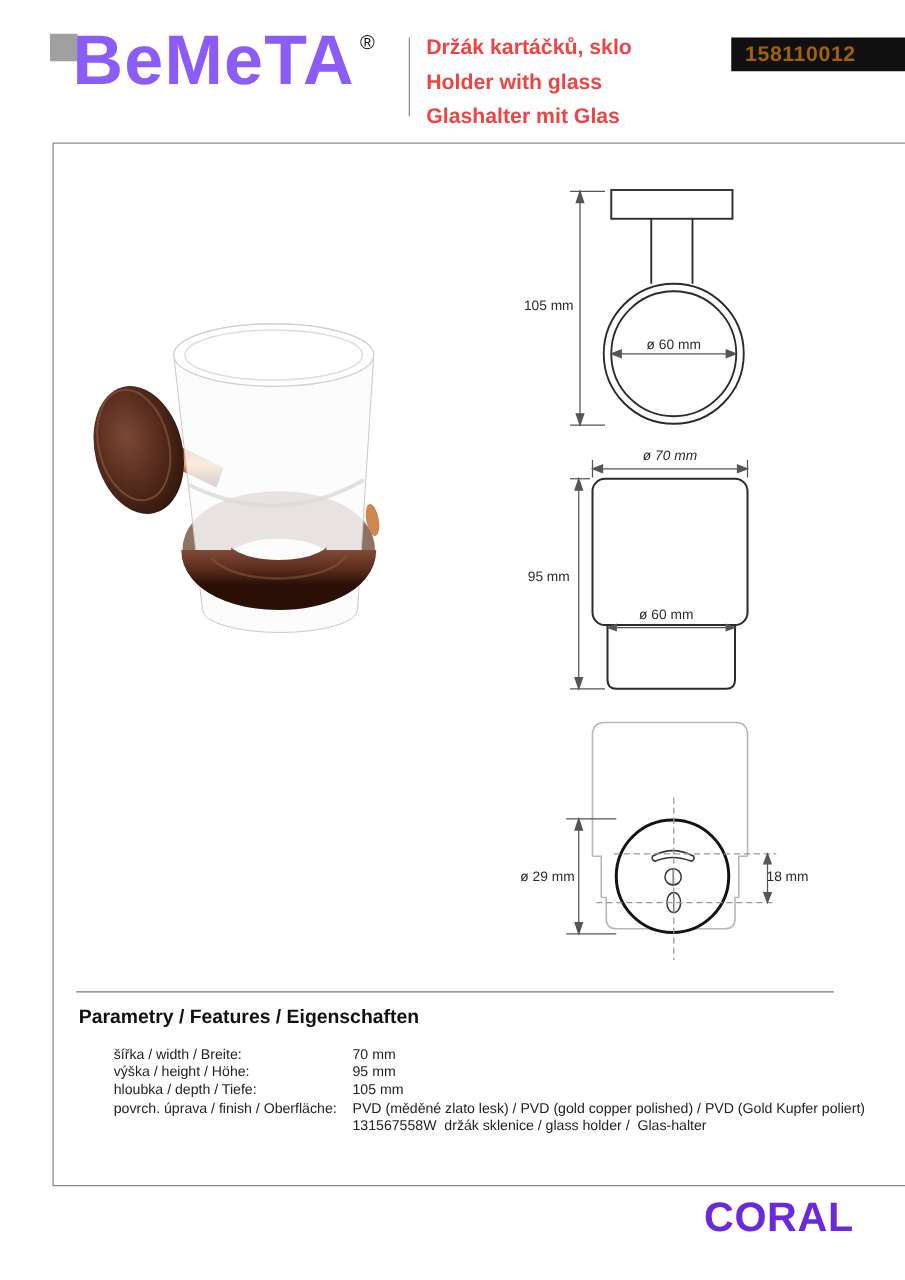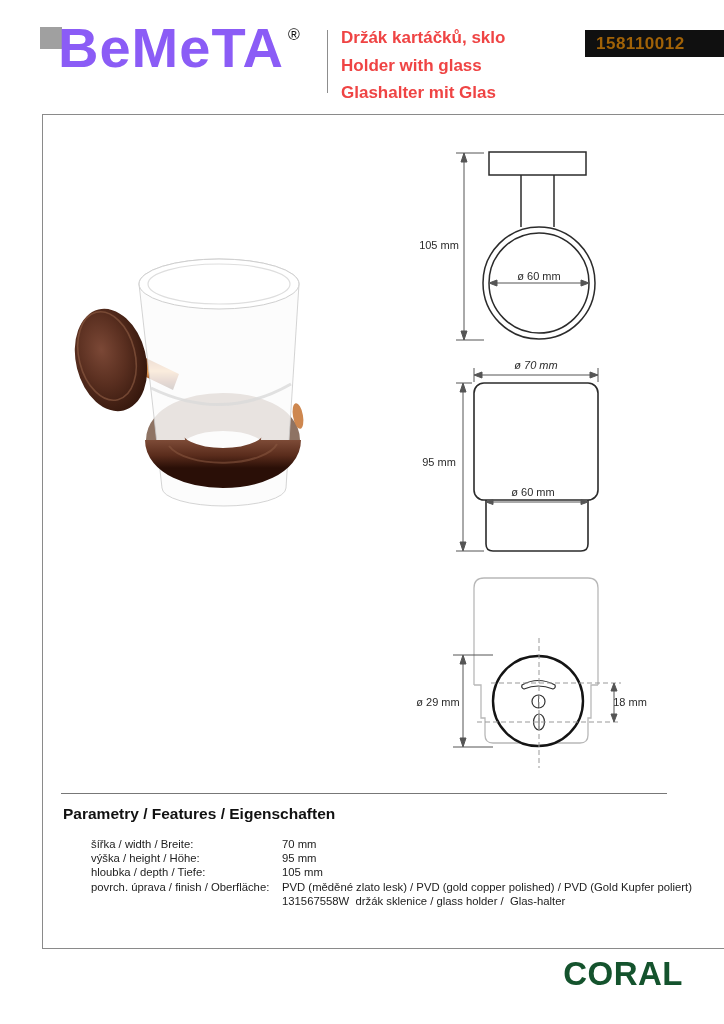--- a/index.html
+++ b/index.html
@@ -24,21 +24,21 @@
   .dim-label{position:absolute;transform:translate(-50%,-50%);font-size:11px;color:#2b2b2b;white-space:nowrap;}
 
   
   .param-divider{left:18px;top:678px;width:606px;height:1px;background:#777;}
   .param-title{left:20px;top:690px;font-size:15.5px;font-weight:700;color:#111;}
   .param-rows{left:28px;top:722px;width:605px;margin-left:20px;}
   .param-row{display:flex;height:14.2px;line-height:14.2px;font-size:11.3px;color:#222;}
   .param-label{flex:0 0 191px;white-space:pre;}
   .param-value{flex:1;white-space:pre;}
 
-  .coral{right:41px;top:955px;font-size:33px;font-weight:800;letter-spacing:.5px;color:#14532d;}
+  .coral{right:41px;top:955px;font-size:33px;font-weight:800;letter-spacing:.5px;color:#6d28d9;}
 </style>
 </head>
 <body>
 
 <div class="page">
 
   <div class="abs logo-square"></div>
   <div class="abs logo-text">BeMeTA</div>
   <div class="abs logo-reg">®</div>
   <div class="abs header-divider"></div>

